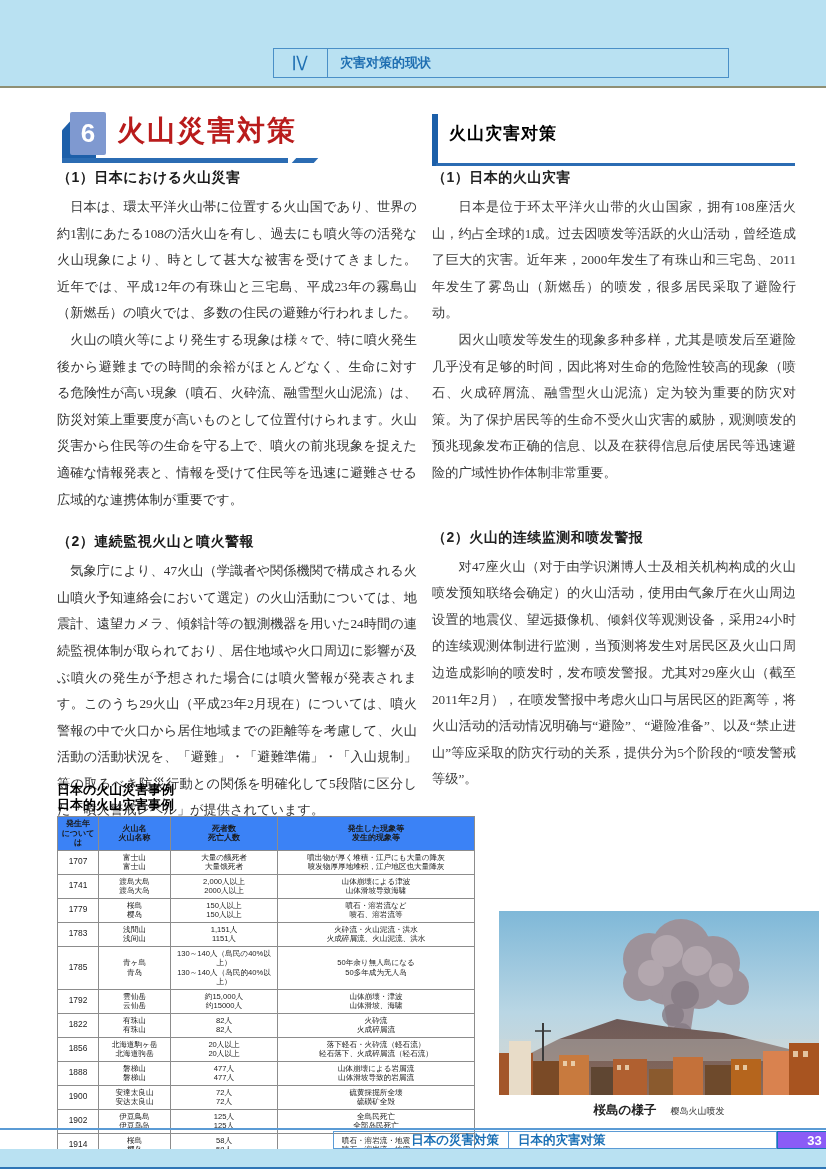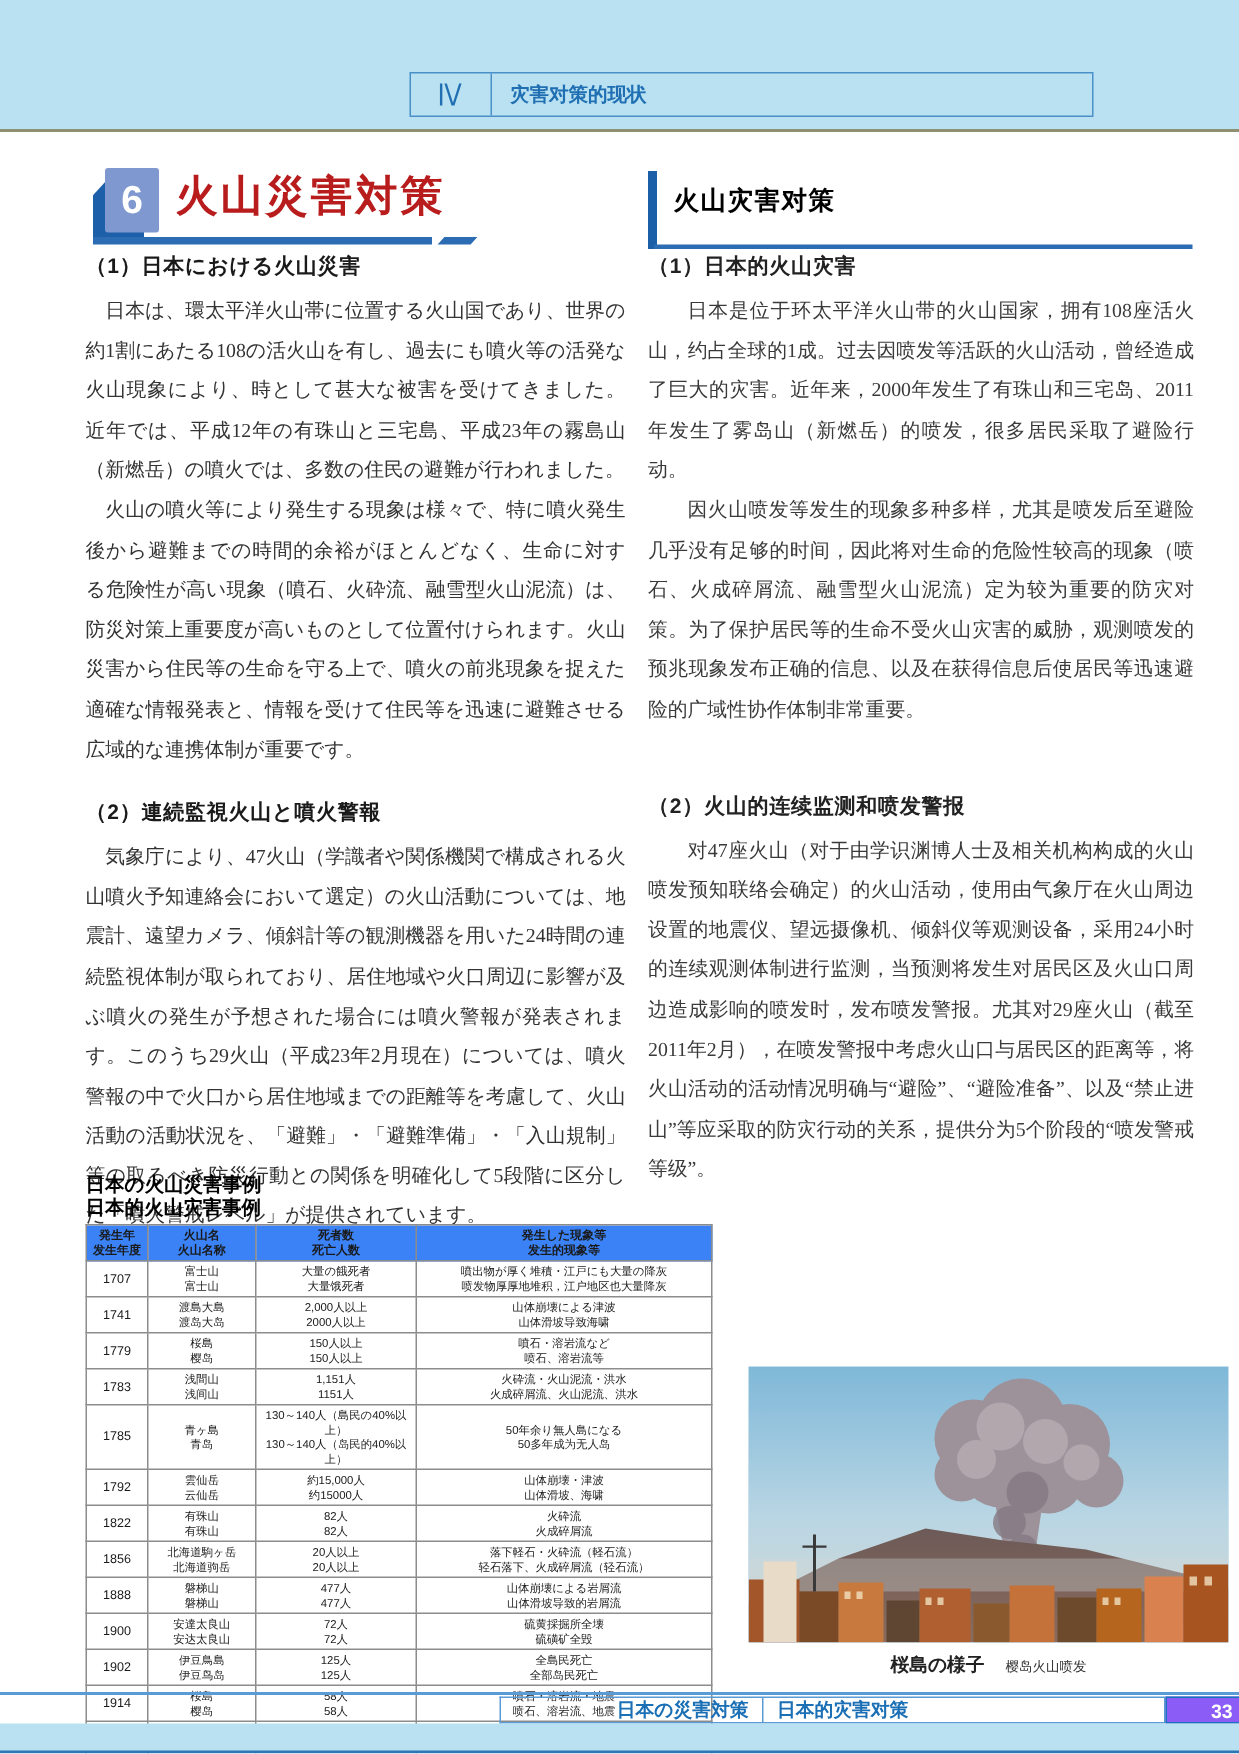--- a/index.html
+++ b/index.html
@@ -168,21 +168,21 @@
       <colgroup>
         <col style="width:41px">
           <col style="width:72px">
           <col style="width:107px">
           <col style="width:197px">
       </colgroup>
       <thead data-name="disaster-table-head">
           <tr data-name="table-header-row">
             <th data-name="table-header-cell">
               <div>発生年</div>
-              <div>发生年度</div>
+              <div>については</div>
             </th>
             <th data-name="table-header-cell">
               <div>火山名</div>
               <div>火山名称</div>
             </th>
             <th data-name="table-header-cell">
               <div>死者数</div>
               <div>死亡人数</div>
             </th>
             <th data-name="table-header-cell">

